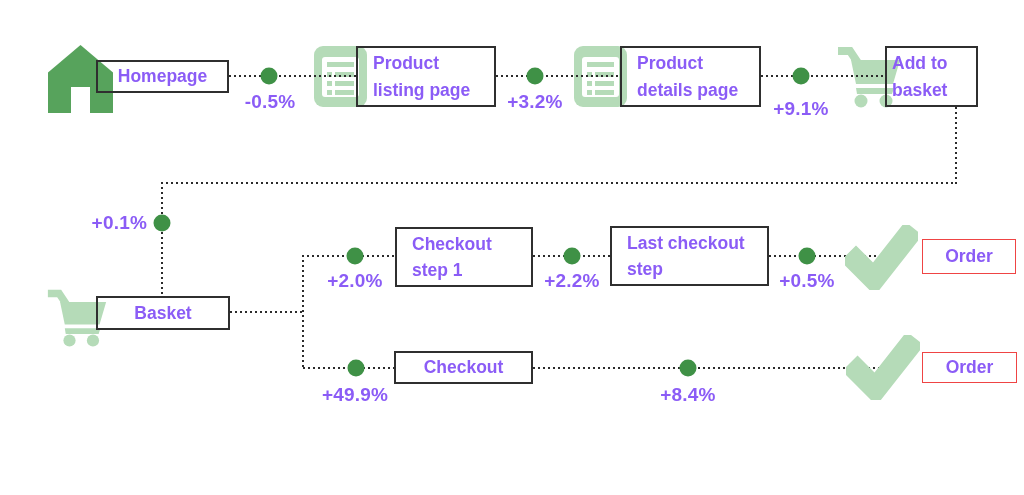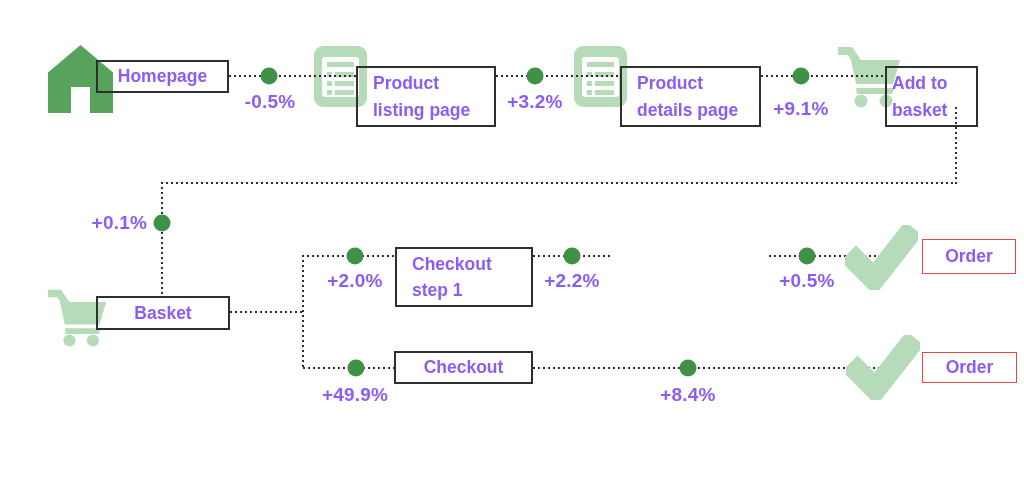--- a/index.html
+++ b/index.html
@@ -8,21 +8,21 @@
     font-family:"Liberation Sans","DejaVu Sans",sans-serif;color:#8b5cf6;
   }
   
   .box{
     position:absolute;box-sizing:border-box;background:transparent;
     border:2px solid #2f2f2f;display:flex;align-items:center;
     font-weight:bold;font-size:17.5px;line-height:1.5;white-space:pre-line;
     z-index:5;
   }
   .box.center{justify-content:center;}
-  .box.left{padding-left:15px;margin-top:20px;}
+  .box.left{padding-left:15px;}
   .box.thin{border:1px solid #ef4444;margin-left:40px;}
   
   .hline{position:absolute;height:2px;z-index:2;
     background-image:repeating-linear-gradient(90deg,#2b2b2b 0 2px,transparent 2px 5px);}
   .vline{position:absolute;width:2px;z-index:2;
     background-image:repeating-linear-gradient(180deg,#2b2b2b 0 2px,transparent 2px 5px);}
   
   .dot{position:absolute;width:17px;height:17px;border-radius:50%;
     background:#3f9146;transform:translate(-50%,-50%);z-index:3;}
   
@@ -135,20 +135,24 @@
 
   <div class="box center" style="left:96px;top:296px;width:134px;height:34px">
     <span>Basket</span>
   </div>
 
   <div class="box left" style="left:395px;top:227px;width:138px;height:60px">
     <span>Checkout
 step 1</span>
   </div>
 
+  <div class="box left" style="left:610px;top:226px;width:159px;height:60px">
+    <span>Last checkout
+step</span>
+  </div>
 
   <div class="box center thin" style="left:882px;top:239px;width:94px;height:35px">
     <span>Order</span>
   </div>
 
   <div class="box center" style="left:394px;top:351px;width:139px;height:33px">
     <span>Checkout</span>
   </div>
 
   <div class="box center thin" style="left:882px;top:352px;width:95px;height:31px">

